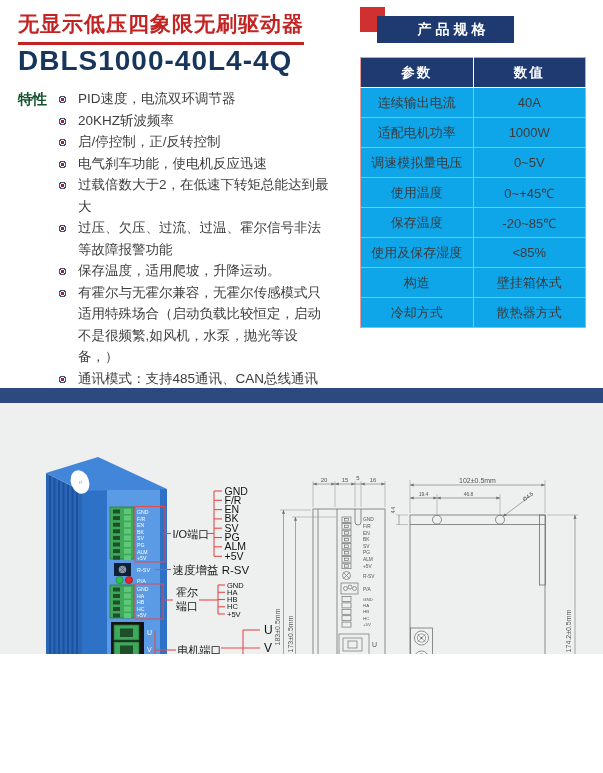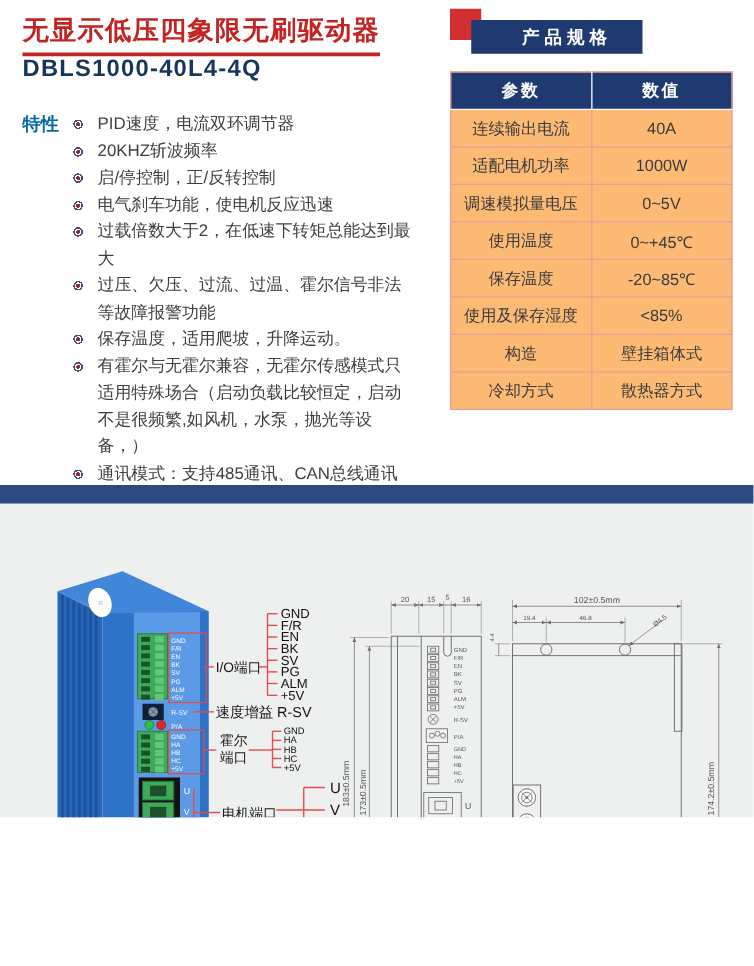--- a/index.html
+++ b/index.html
@@ -1,31 +1,31 @@
 <!DOCTYPE html>
 <html><head>
 <meta charset="utf-8">
 <style>
   html,body{margin:0;padding:0;background:#fff;}
   .page{position:relative;width:603px;height:654px;background:#ffffff;overflow:hidden;
         font-family:"Liberation Sans",sans-serif;-webkit-font-smoothing:antialiased;}
   
   .title{position:absolute;left:18px;top:10px;font-size:21px;font-weight:bold;color:#c32322;
          letter-spacing:1px;border-bottom:3px solid #c32322;padding-bottom:4px;}
-  .model{position:absolute;left:18px;top:45px;font-size:19px;color:#17365c;font-weight:600;letter-spacing:1px;}
-  .features-label{position:absolute;left:18px;top:90px;font-size:14.5px;font-weight:bold;color:#0369a1;}
+  .model{position:absolute;left:18px;top:45px;font-size:28px;color:#17365c;font-weight:600;letter-spacing:1px;}
+  .features-label{position:absolute;left:18px;top:90px;font-size:14.5px;font-weight:bold;color:#14532d;}
   ul.features{position:absolute;left:54px;top:88px;margin:0;padding:0;list-style:none;width:280px;}
   ul.features li{position:relative;padding-left:24px;font-size:13.5px;line-height:21.5px;color:#3e3e3e;}
   ul.features li::before{content:"";position:absolute;left:4px;top:7px;width:9px;height:9px;border-radius:50%;
          background:radial-gradient(circle,#8a2c3a 0 1.6px,#ffffff 1.6px 2.6px,#44507a 2.6px 3.8px,transparent 3.8px);}
   .spec-red-square{position:absolute;left:360px;top:7px;width:25px;height:25px;background:#d03030;}
   .spec-title-box{position:absolute;left:377px;top:16px;width:121px;height:27px;background:#1e3a70;
          color:#fff;font-size:14px;font-weight:bold;letter-spacing:4px;line-height:27px;text-align:center;padding-left:16px;}
   table.spec{position:absolute;left:360px;top:57px;width:226px;border-collapse:collapse;
-         border:1px solid #e79c9c;background:#fdba74;}
+         border:1px solid #e79c9c;background:#0ea5e9;}
   table.spec th{background:#1e3a70;color:#fff;font-size:13.5px;font-weight:bold;letter-spacing:2px;
          height:27px;border:1px solid #fff;border-top:1px solid #e79c9c;}
   table.spec th:first-child{border-left:1px solid #e79c9c;}
   table.spec th:last-child{border-right:1px solid #e79c9c;}
   table.spec td{width:50%;height:27px;text-align:center;font-size:13px;color:#3b3b3b;
          border:1px solid #e79c9c;}
   .divider{position:absolute;left:0;top:388px;width:603px;height:15px;background:#2d4a80;}
   .bottom{position:absolute;left:0;top:403px;width:603px;height:370px;background:#eef0f0;}
   svg{font-family:"Liberation Sans",sans-serif;}
   svg text{stroke:none;}

